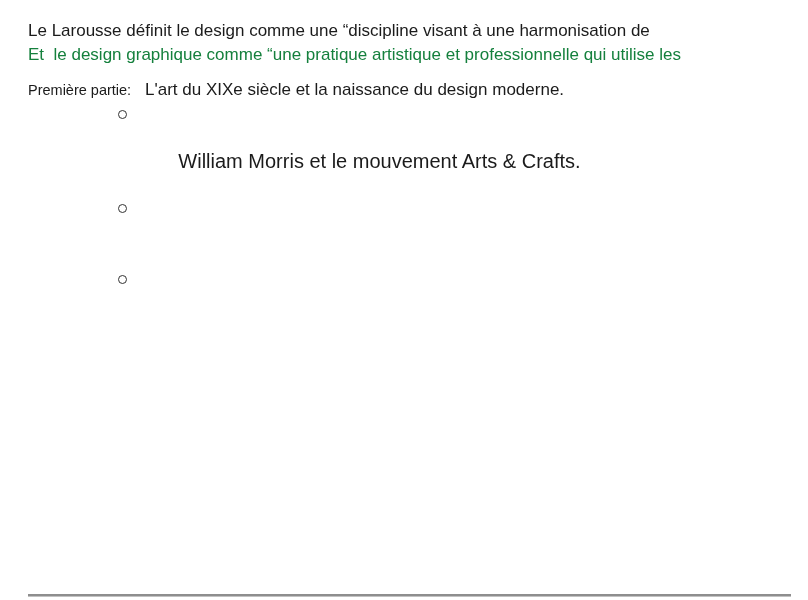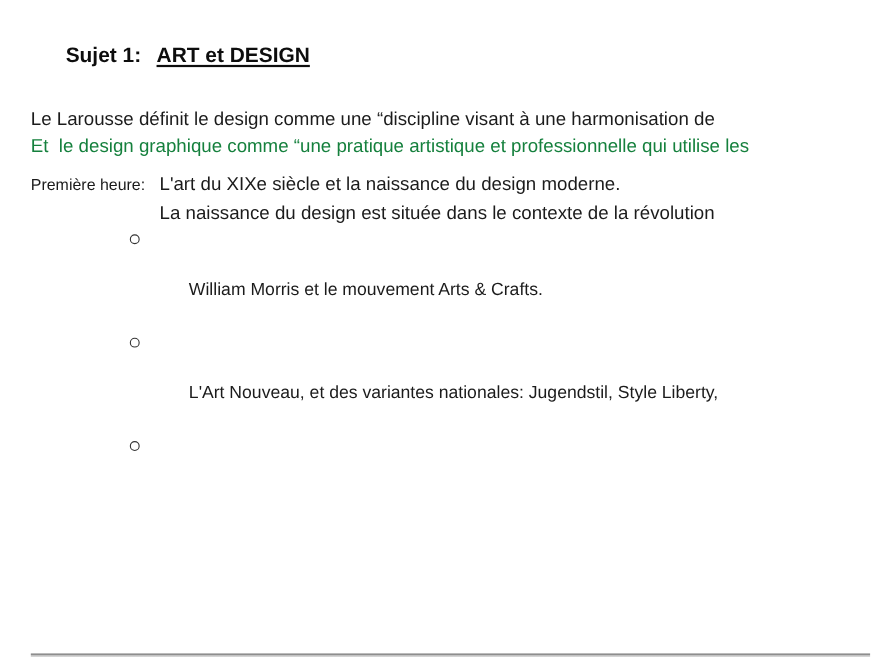--- a/index.html
+++ b/index.html
@@ -52,21 +52,21 @@
 
   .indent-line {
     padding-left: 117px;
     font-size: 17px;
     line-height: 23.5px;
     white-space: pre;
   }
   .bullet-line {
     position: relative;
     padding-left: 117px;
-    font-size: 16px;
+    font-size: 20px;
     line-height: 23.5px;
     white-space: pre;
   }
   .bullet-marker {
     position: absolute;
     left: 90px;
     top: 7.5px;
     width: 7px;
     height: 7px;
     border: 1.4px solid #333333;
@@ -82,43 +82,38 @@
     height: 3px;
     background: linear-gradient(#8e8e8e 0 60%, #c2c2c2 60% 100%);
   }
 </style>
 </head>
 <body>
 
 <div class="page">
   <div class="doc">
 
-    <div class="title-row">
-      <span>Sujet 1:</span><span class="title-gap"></span><span class="title-underlined">ART et DESIGN</span>
-    </div>
 
     <div class="body-text intro">
       <div class="line">Le Larousse définit le design comme une “discipline visant à une harmonisation de</div>
       <div class="line blue">Et  le design graphique comme “une pratique artistique et professionnelle qui utilise les</div>
     </div>
 
 
     <div class="part-heading first">
-      <span class="part-label">Première heure:</span>
+      <span class="part-label">Première partie:</span>
       <span class="part-title">L'art du XIXe siècle et la naissance du design moderne.</span>
     </div>
-    <div class="indent-line">La naissance du design est située dans le contexte de la révolution</div>
 
     <div class="bullet-line">
       <span class="bullet-marker"></span>
       <span>William Morris et le mouvement Arts &amp; Crafts.</span>
     </div>
     <div class="bullet-line">
       <span class="bullet-marker"></span>
-      <span>L'Art Nouveau, et des variantes nationales: Jugendstil, Style Liberty,</span>
     </div>
     <div class="bullet-line">
       <span class="bullet-marker"></span>
       
     </div>
 
   </div>
 
   <div class="footer-rule"></div>
 </div>

